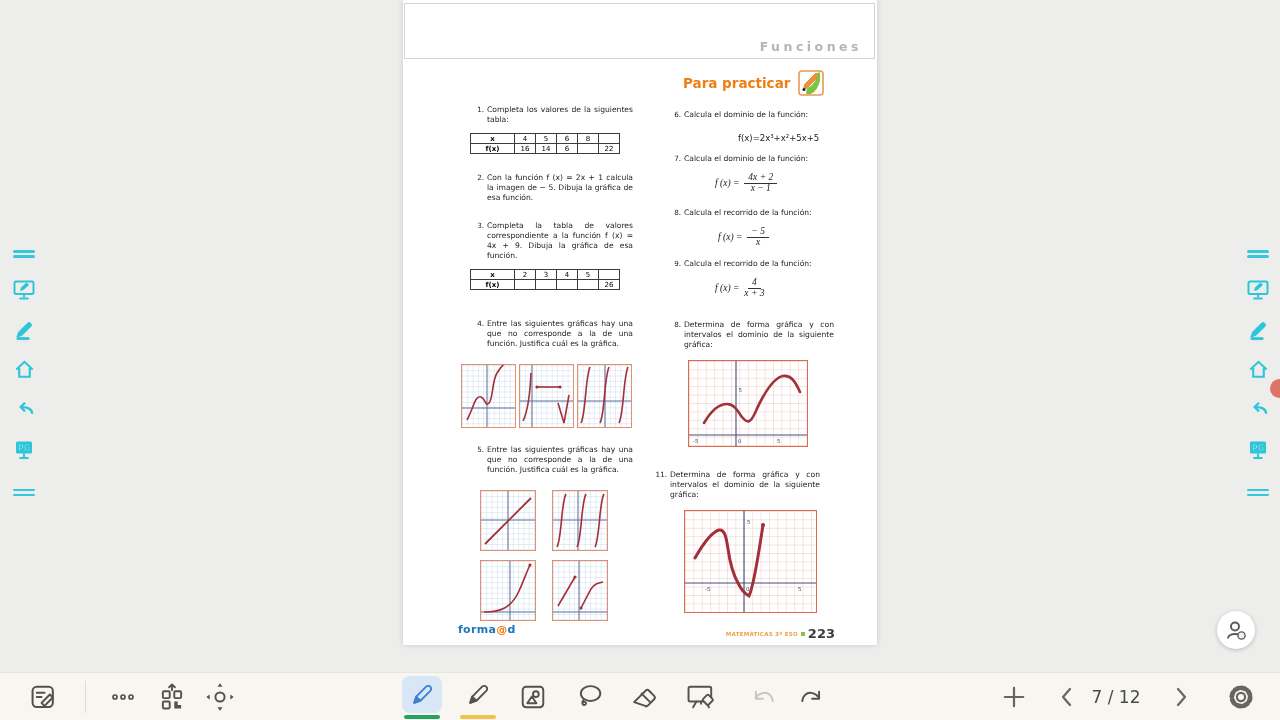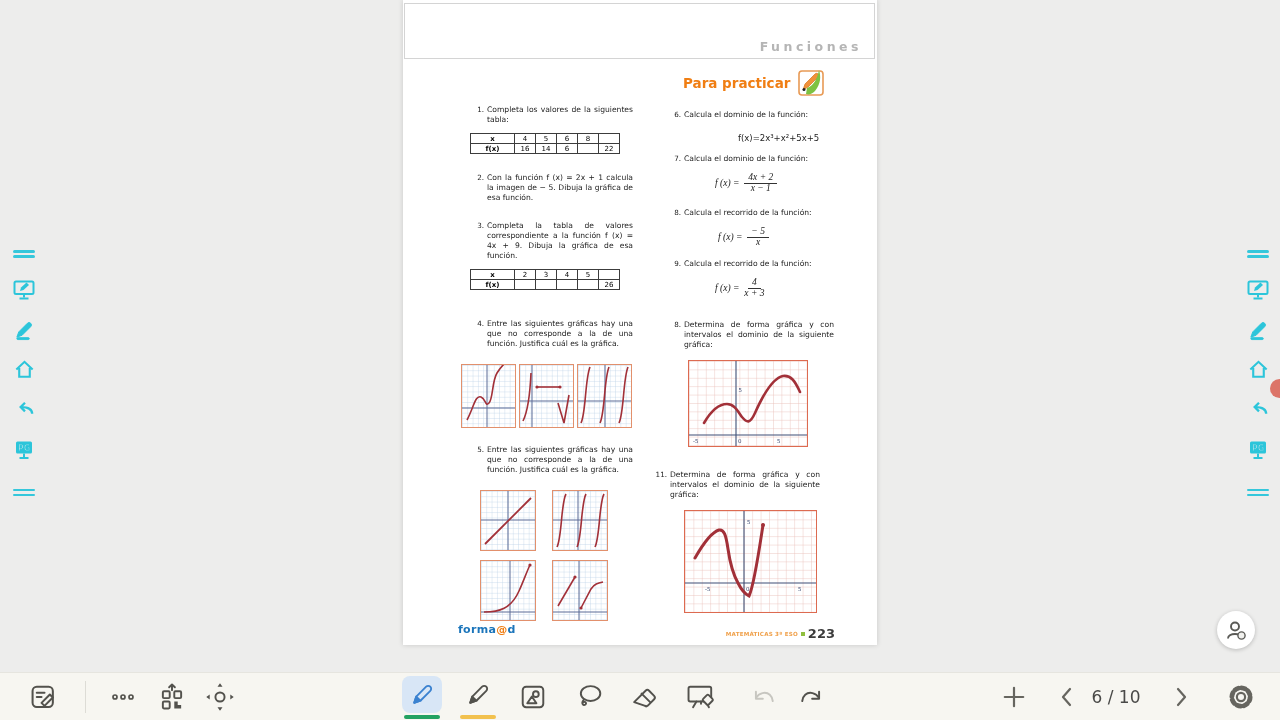--- a/index.html
+++ b/index.html
@@ -498,21 +498,21 @@
     <svg width="30" height="30" viewBox="0 0 26 26" style="stroke:#66655f; stroke-width:1.9">
       <line x1="13" y1="5" x2="13" y2="21"></line>
         <line x1="5" y1="13" x2="21" y2="13"></line>
     </svg>
   </div>
   <div class="tbi" style="left:1048px">
     <svg width="26" height="26" viewBox="0 0 26 26" style="stroke:#66655f; stroke-width:2.2">
       <path d="M16 5 L9 13 L16 21"></path>
     </svg>
   </div>
-  <div class="pgind">6 / 10</div>
+  <div class="pgind">7 / 12</div>
   <div class="tbi" style="left:1162px">
     <svg width="26" height="26" viewBox="0 0 26 26" style="stroke:#66655f; stroke-width:2.2">
       <path d="M10 5 L17 13 L10 21"></path>
     </svg>
   </div>
   <div class="tbi" style="left:1222px">
     <svg width="32" height="32" viewBox="0 0 28 28" style="stroke:#66655f">
       <circle cx="14" cy="14" r="8" stroke-width="4.2" stroke-dasharray="3.6 2.7" fill="none"></circle>
       <circle cx="14" cy="14" r="3.6" stroke-width="1.9" fill="#f7f6f1"></circle>
     </svg>

